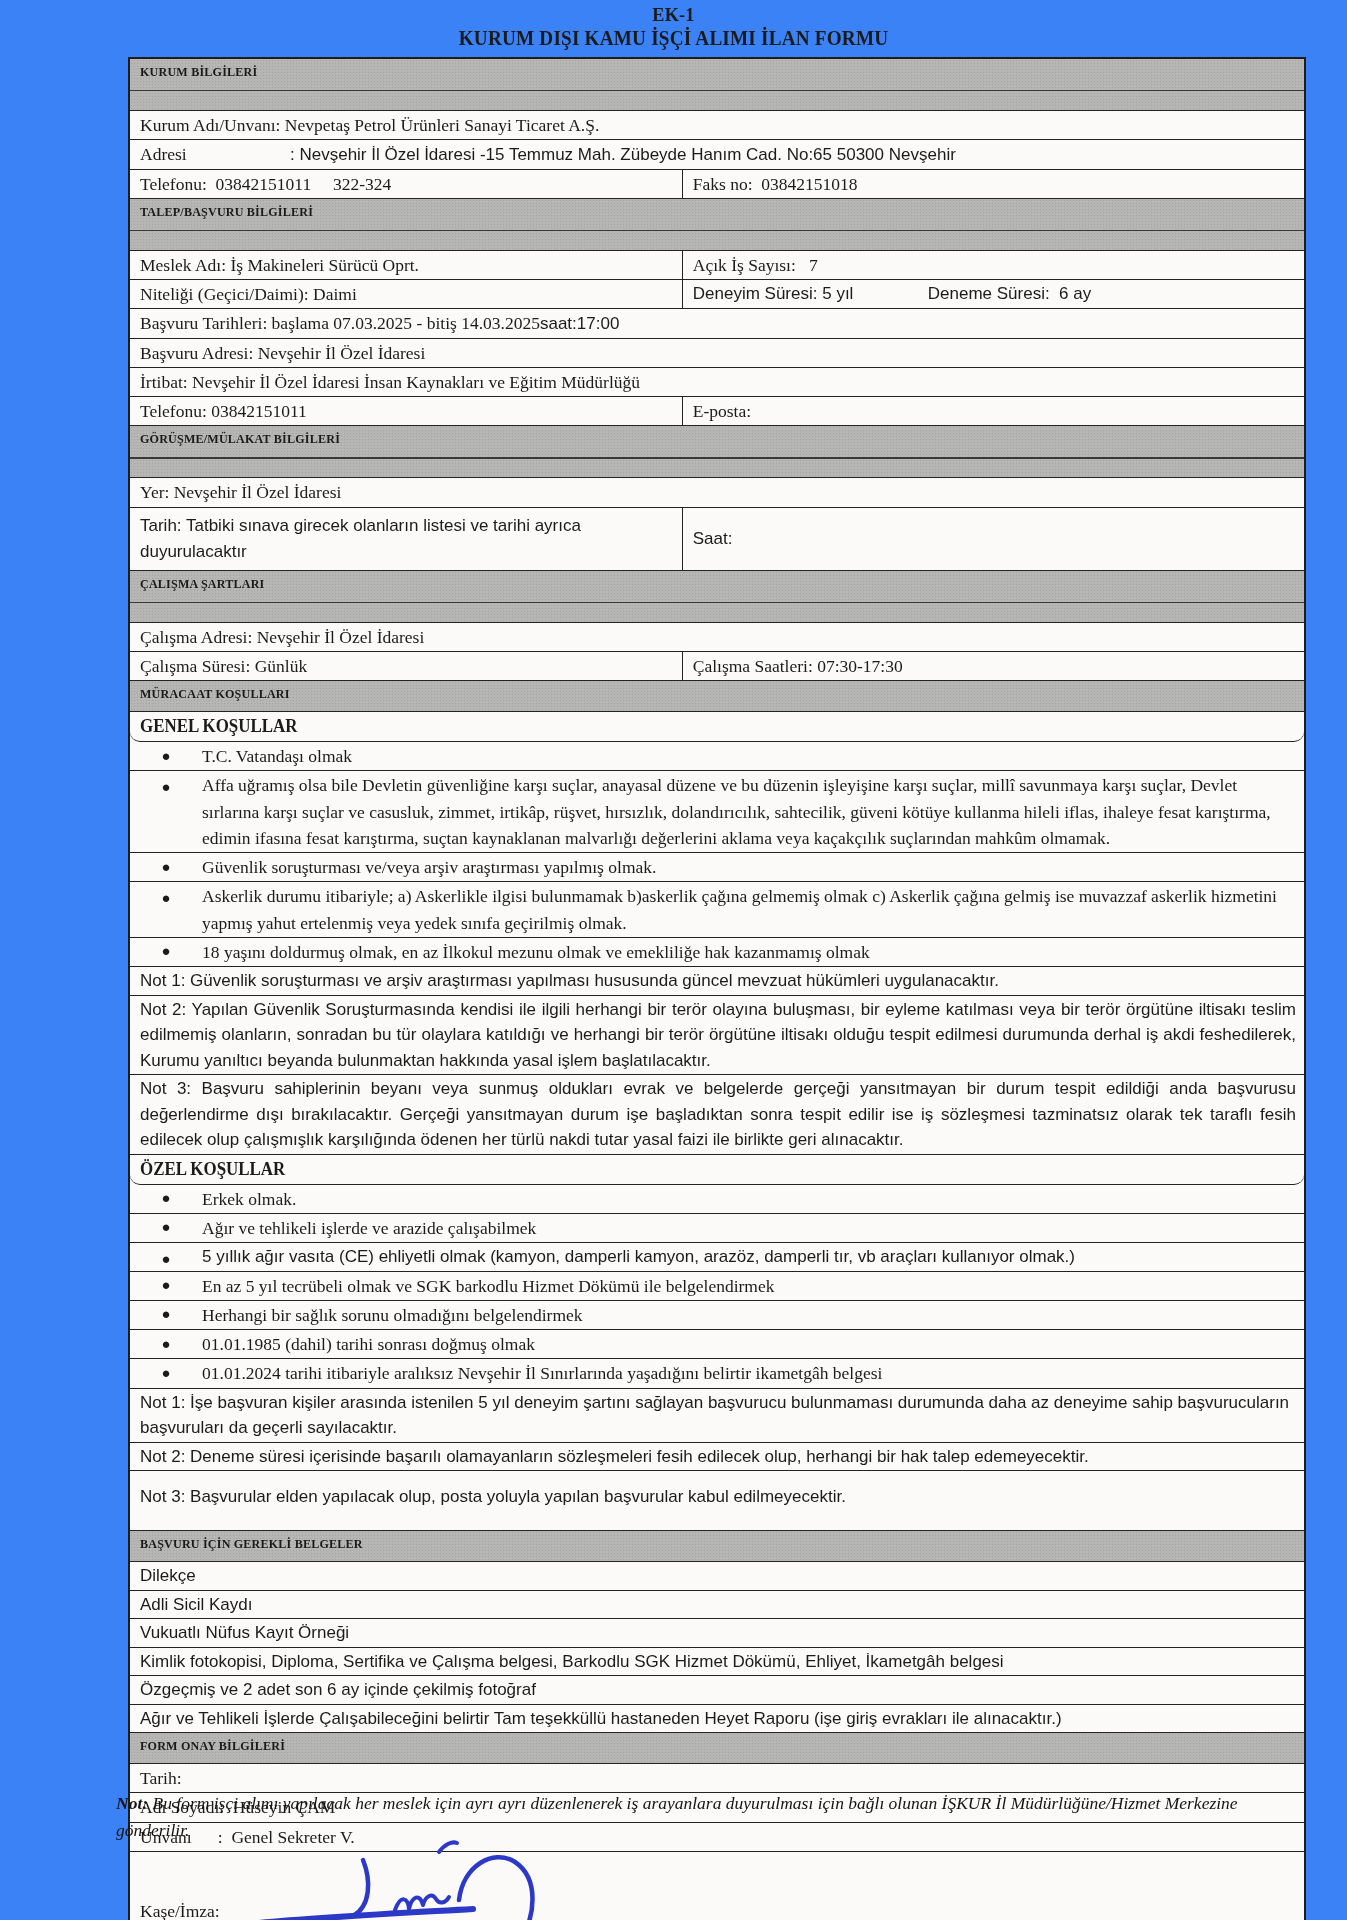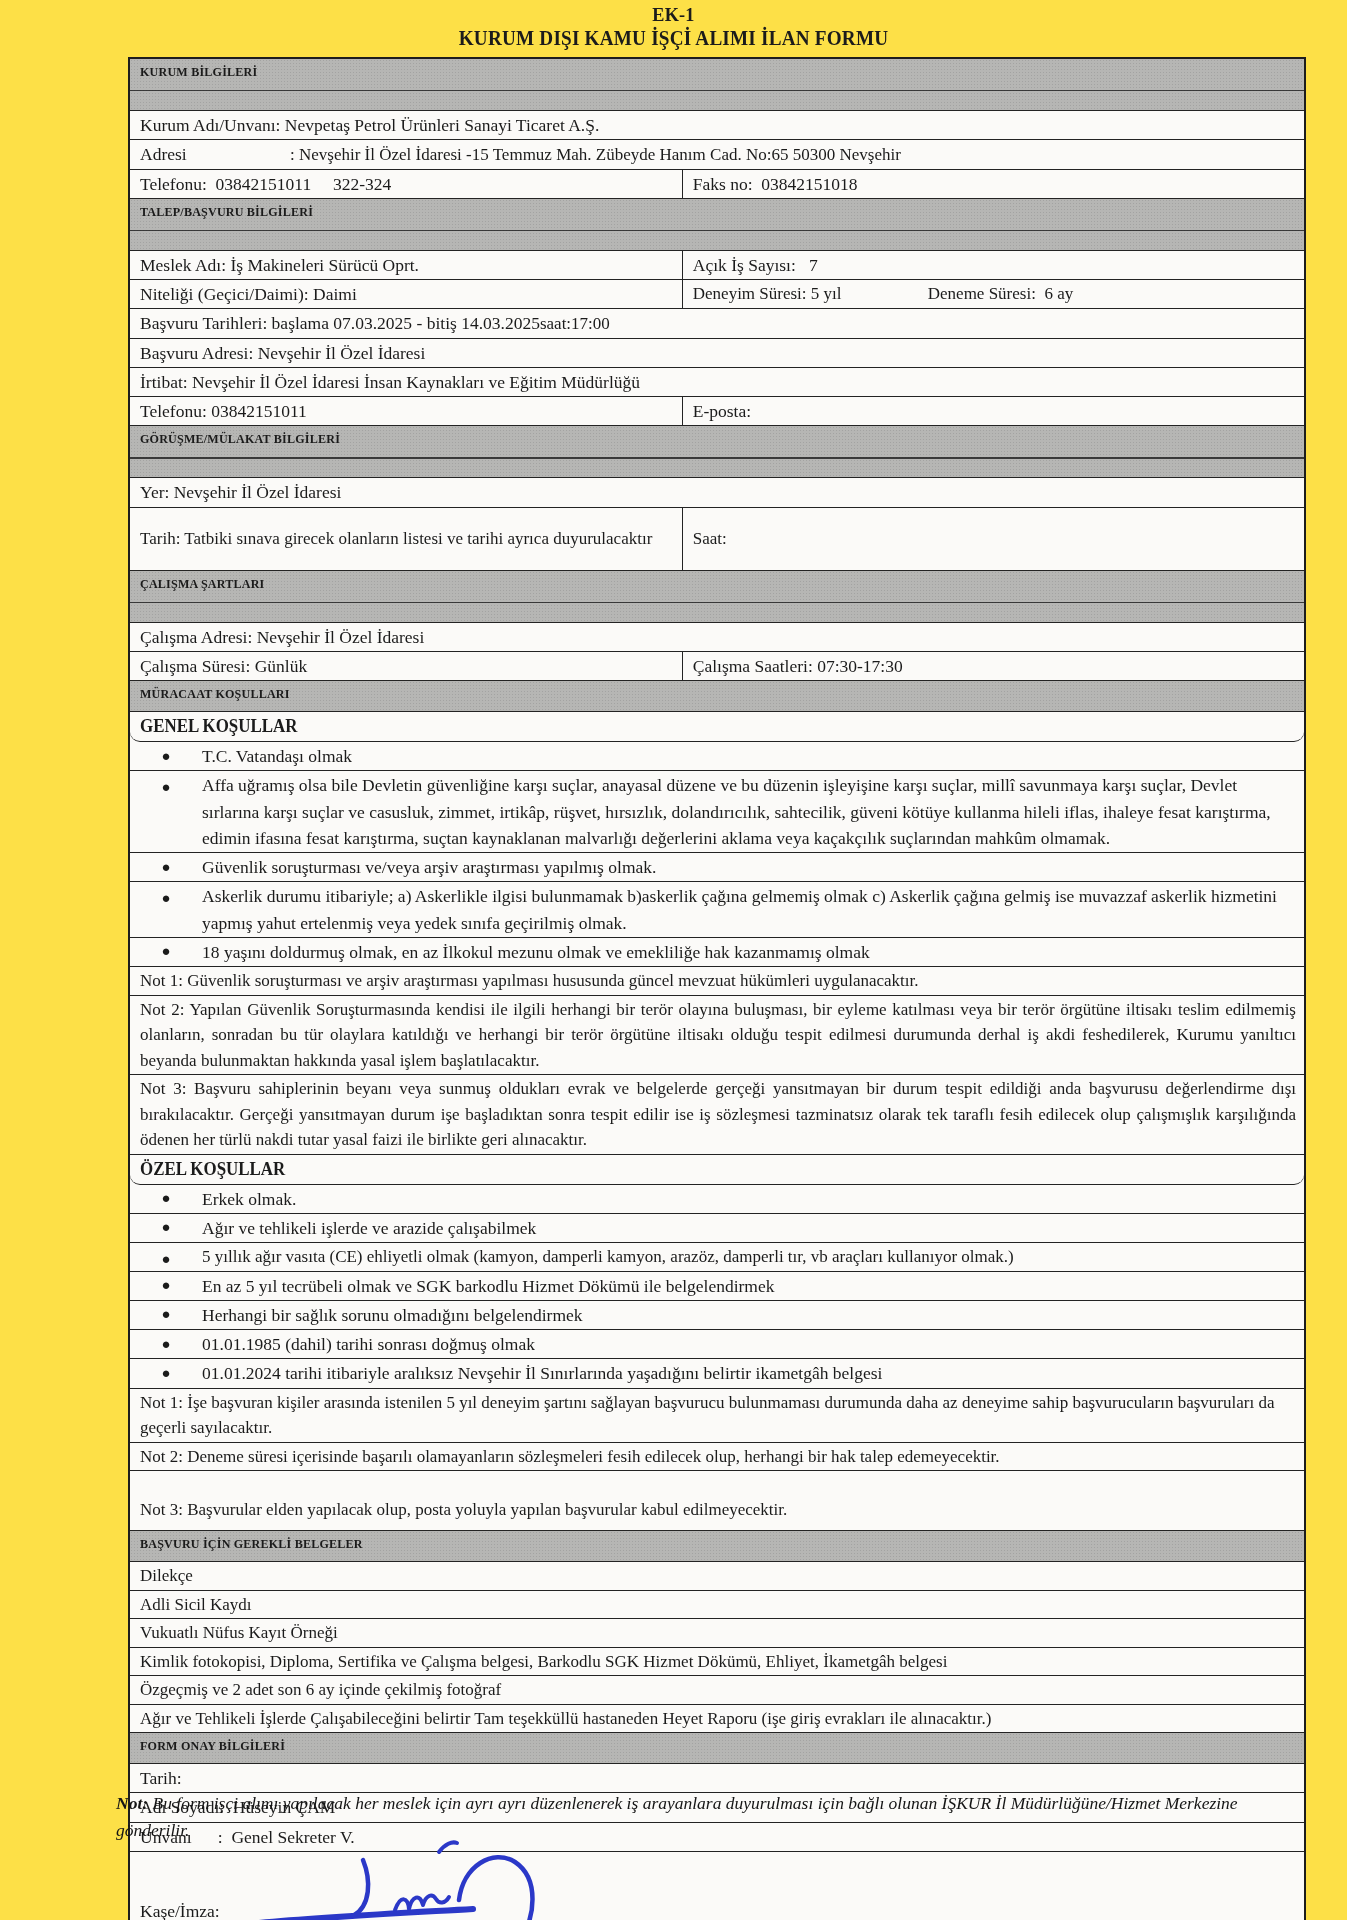--- a/index.html
+++ b/index.html
@@ -1,19 +1,19 @@
 <!DOCTYPE html>
 <html><head>
 <meta charset="utf-8">
 <style>
   html,body{margin:0;padding:0;background:#e9e9e6;}
   .page{
     position:relative;
     width:1347px;height:1920px;
-    background:#fde047;
+    background:#3b82f6;
     font-family:"Liberation Serif", serif;
     color:#1b1b1b;
     overflow:hidden;
   }
   .titles{position:absolute;top:4px;left:0;width:100%;text-align:center;}
   .t1{font-size:19px;font-weight:bold;letter-spacing:.2px;}
   .t2{font-size:20px;font-weight:bold;letter-spacing:.2px;margin-top:1px;}
   .t1,.t2{transform:scaleX(.96);}
 
   .form-table{
@@ -45,35 +45,35 @@
   .sec.tall{min-height:52px;}
   .sec.tall::after{
     content:"";position:absolute;left:0;right:0;top:31px;height:1.4px;background:rgba(35,35,35,.85);
   }
   .sec.slim{min-height:31px;}
 
   .subhead{font-weight:bold;font-size:18px;border-radius:10px;}
   .subhead span{display:inline-block;transform:scaleX(.94);transform-origin:left center;}
 
   .serif{font-family:"Liberation Serif", serif;}
-  .sans{font-family:Liberation Serif, serif;font-size:17px;}
+  .sans{font-family:Liberation Sans, sans-serif;font-size:17px;}
   .pre{white-space:pre-wrap;}
 
   .split{padding:0;}
   .cellL,.cellR{box-sizing:border-box;display:flex;align-items:center;padding:1px 8px 1px 10px;min-height:inherit;}
   .cellL{width:47%;}
   .cellR{width:53%;border-left:1.6px solid #232323;position:relative;}
   .split .inner2{position:absolute;left:245px;top:50%;transform:translateY(-50%);}
 
   .brow{padding-left:0;}
   .bdot{flex:0 0 72px;text-align:center;font-size:15px;line-height:1;}
   .btext{flex:1;padding-right:10px;}
 
   .just{text-align:justify;}
-  .notegap{min-height:60px;align-items:flex-end;padding-bottom:8px;}
+  .notegap{min-height:60px;align-items:center;padding-bottom:8px;}
 
   .kase-row{min-height:86px;align-items:flex-end;padding-bottom:14px;}
   .sig{position:absolute;left:105px;top:-26px;pointer-events:none;}
 
   .footnote{
     position:absolute;left:116px;top:1790px;width:1165px;
     font-style:italic;font-size:17.5px;line-height:1.55;
     color:#151515;
   }
   .footnote .b{font-weight:bold;}

